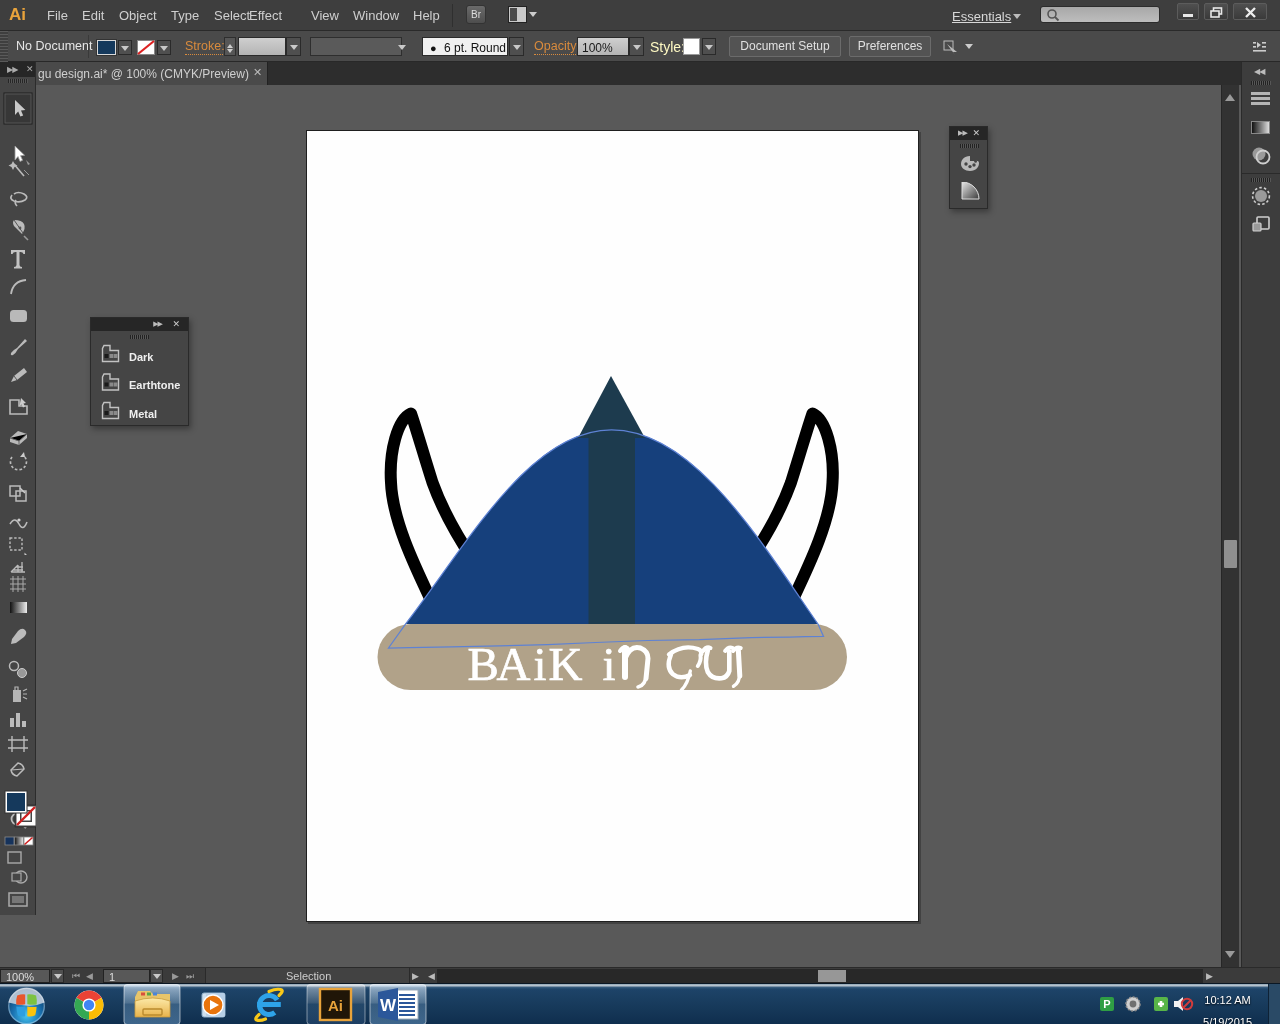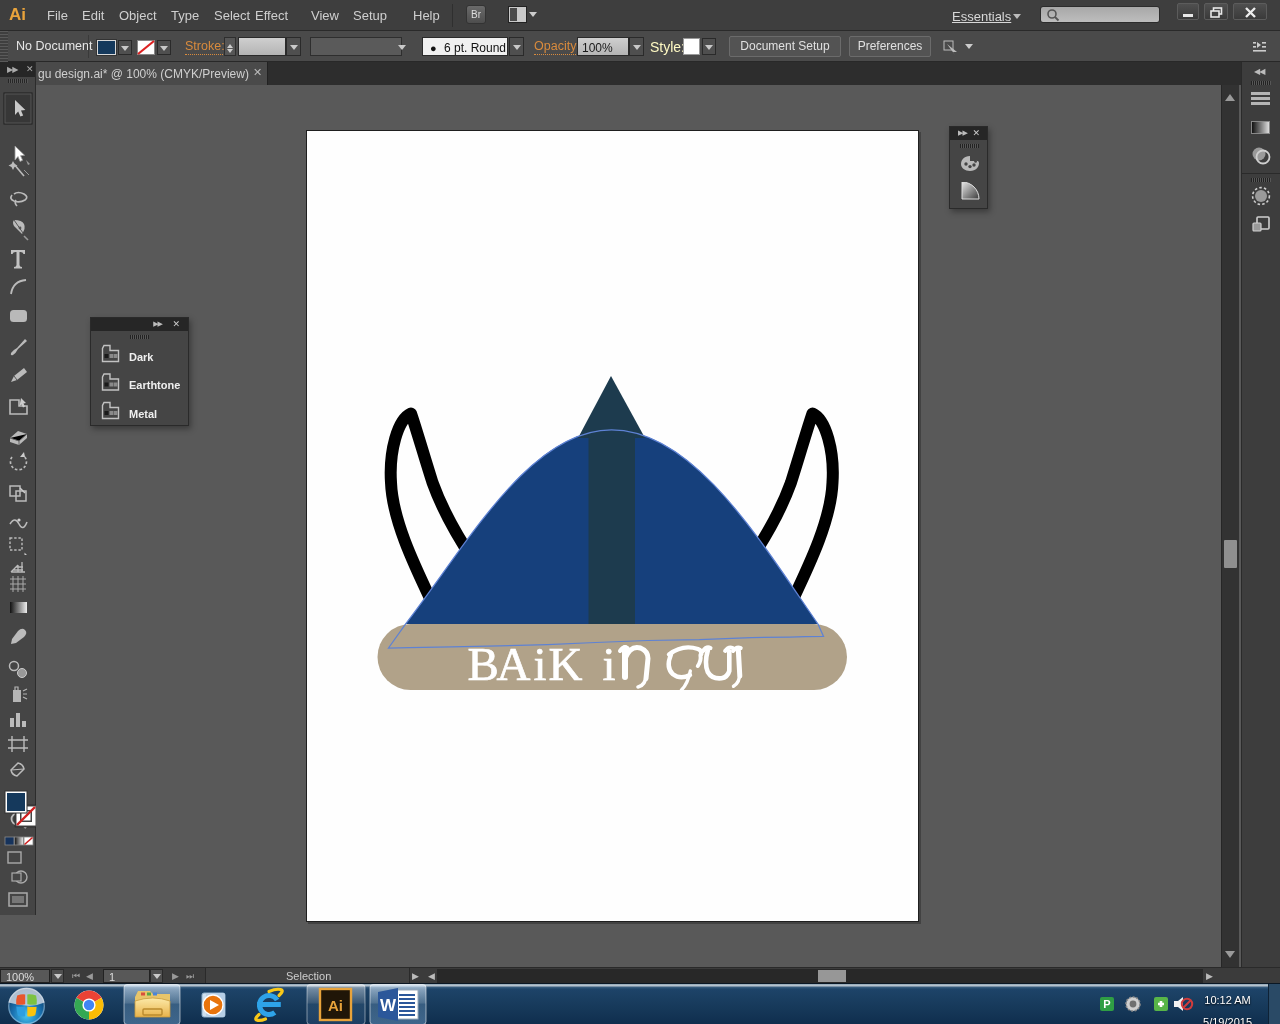--- a/index.html
+++ b/index.html
@@ -27,23 +27,23 @@
 <body>
 <div id="stage">
 
   <div class="abs" id="menubar">
     <div id="ailogo">Ai</div>
     <div class="mi" style="left:47px">File</div>
     <div class="mi" style="left:82px">Edit</div>
     <div class="mi" style="left:119px">Object</div>
     <div class="mi" style="left:171px">Type</div>
     <div class="mi" style="left:214px">Select</div>
-    <div class="mi" style="left:255px">Effect</div>
+    <div class="mi" style="left:249px">Effect</div>
     <div class="mi" style="left:311px">View</div>
-    <div class="mi" style="left:353px">Setup</div>
+    <div class="mi" style="left:353px">Window</div>
     <div class="mi" style="left:413px">Help</div>
     <div style="position:absolute;left:452px;top:4px;width:1px;height:23px;background:#2f2f2f"></div>
     <div style="position:absolute;left:466px;top:5px;width:20px;height:19px;background:linear-gradient(#6a6a6a,#4e4e4e);border:1px solid #333;border-radius:3px;color:#ddd;font-size:10px;text-align:center;line-height:18px;">Br</div>
     <div style="position:absolute;left:508px;top:6px;width:19px;height:17px;background:#c9c9c9;border:1px solid #222;"></div>
     <div style="position:absolute;left:510px;top:8px;width:7px;height:13px;background:#4a4a4a;"></div>
     <div style="position:absolute;left:529px;top:12px;border:4px solid transparent;border-top:5px solid #ccc;"></div>
 
     <div class="mi" style="left:952px;top:9px;color:#d8d8d8;text-decoration:underline;">Essentials</div>
     <div style="position:absolute;left:1013px;top:14px;border:4px solid transparent;border-top:5px solid #bbb;"></div>
     <div style="position:absolute;left:1040px;top:6px;width:120px;height:17px;background:linear-gradient(#a8a8a8,#bdbdbd);border:1px solid #2c2c2c;border-radius:3px;"></div>

